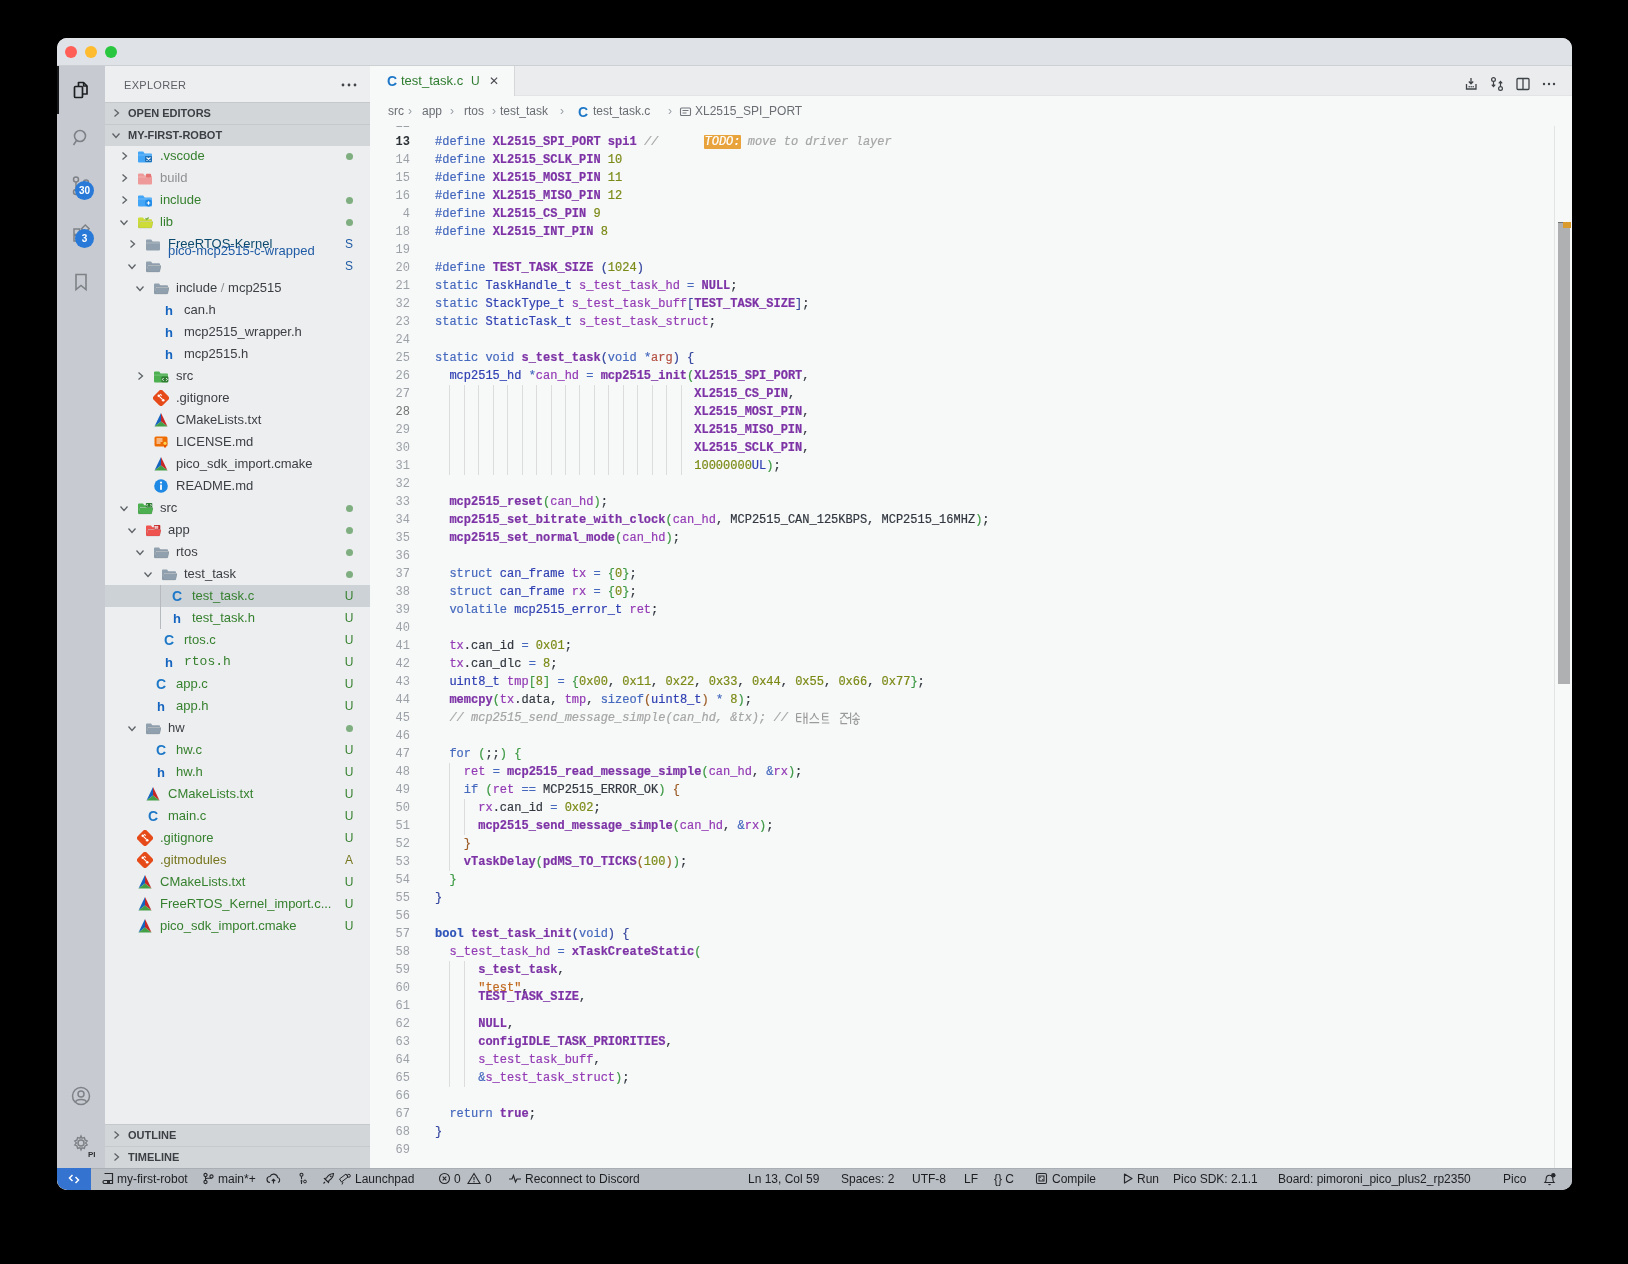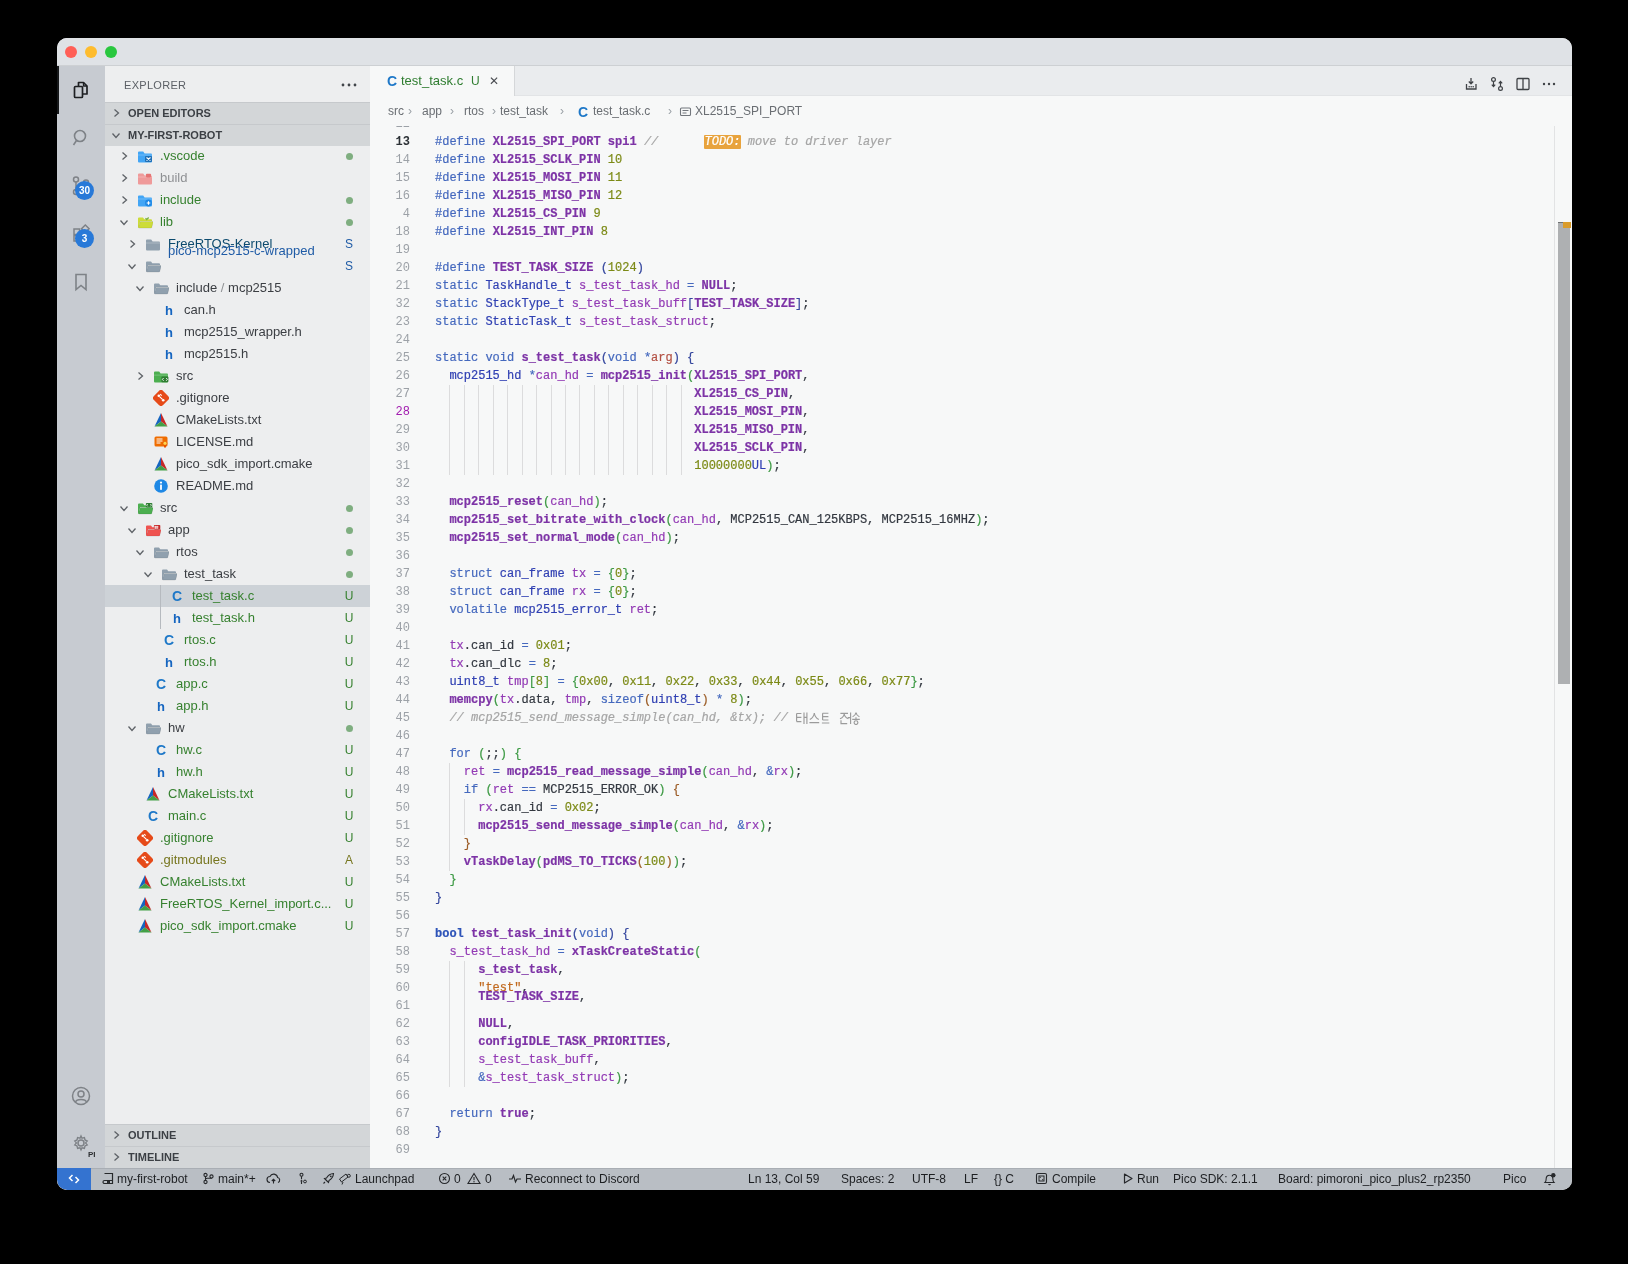--- a/index.html
+++ b/index.html
@@ -350,21 +350,21 @@
         <text x="8" y="13" font-family="Liberation Sans" font-size="14" font-weight="bold" fill="#1e78c8" text-anchor="middle">C</text>
       </svg>
     </div>
     <div class="abs" style="left:127px;top:591px;height:22px;line-height:22px;font-size:13px;white-space:nowrap;color:#36812f;">rtos.c</div>
     <div class="abs" style="left:285px;top:591px;width:14px;height:22px;line-height:22px;font-size:12px;text-align:center;color:#36812f;">U</div>
     <div class="abs" style="left:104px;top:616px;width:16px;height:16px;">
       <svg width="16" height="16" viewBox="0 0 16 16">
         <text x="8" y="12.5" font-family="Liberation Sans" font-size="13" font-weight="bold" fill="#1565c0" text-anchor="middle">h</text>
       </svg>
     </div>
-    <div class="abs" style="left:127px;top:613px;height:22px;line-height:22px;font-size:13px;white-space:nowrap;color:#36812f;">rtos.h</div>
+    <div class="abs" style="left:127px;top:613px;height:22px;line-height:22px;font-size:13px;white-space:nowrap;color:#36812f;font-family:Liberation Mono, monospace;">rtos.h</div>
     <div class="abs" style="left:285px;top:613px;width:14px;height:22px;line-height:22px;font-size:12px;text-align:center;color:#36812f;">U</div>
     <div class="abs" style="left:96px;top:638px;width:16px;height:16px;">
       <svg width="16" height="16" viewBox="0 0 16 16">
         <text x="8" y="13" font-family="Liberation Sans" font-size="14" font-weight="bold" fill="#1e78c8" text-anchor="middle">C</text>
       </svg>
     </div>
     <div class="abs" style="left:119px;top:635px;height:22px;line-height:22px;font-size:13px;white-space:nowrap;color:#36812f;">app.c</div>
     <div class="abs" style="left:285px;top:635px;width:14px;height:22px;line-height:22px;font-size:12px;text-align:center;color:#36812f;">U</div>
     <div class="abs" style="left:96px;top:660px;width:16px;height:16px;">
       <svg width="16" height="16" viewBox="0 0 16 16">
@@ -587,21 +587,21 @@
       <div class="cl" style="top:169px;"><span class="k">static</span> <span class="t">StackType_t</span> <span class="v">s_test_task_buff</span><span class="b1">[</span><span class="f">TEST_TASK_SIZE</span><span class="b1">]</span>;</div>
       <div class="gut" style="top:187px;color:#9ca1a7;">23</div>
       <div class="cl" style="top:187px;"><span class="k">static</span> <span class="t">StaticTask_t</span> <span class="v">s_test_task_struct</span>;</div>
       <div class="gut" style="top:205px;color:#9ca1a7;">24</div>
       <div class="gut" style="top:223px;color:#9ca1a7;">25</div>
       <div class="cl" style="top:223px;"><span class="k">static</span> <span class="k">void</span> <span class="f">s_test_task</span><span class="b1">(</span><span class="k">void</span> <span class="o">*</span><span class="pr">arg</span><span class="b1">)</span> <span class="b1">{</span></div>
       <div class="gut" style="top:241px;color:#9ca1a7;">26</div>
       <div class="cl" style="top:241px;">  <span class="t">mcp2515_hd</span> <span class="o">*</span><span class="v">can_hd</span> <span class="o">=</span> <span class="f">mcp2515_init</span><span class="b2">(</span><span class="f">XL2515_SPI_PORT</span>,</div>
       <div class="gut" style="top:259px;color:#9ca1a7;">27</div>
       <div class="cl" style="top:259px;">                                    <span class="f">XL2515_CS_PIN</span>,</div>
-      <div class="gut" style="top:277px;color:#a21caf;">28</div>
+      <div class="gut" style="top:277px;color:#737373;">28</div>
       <div class="cl" style="top:277px;">                                    <span class="f">XL2515_MOSI_PIN</span>,</div>
       <div class="gut" style="top:295px;color:#9ca1a7;">29</div>
       <div class="cl" style="top:295px;">                                    <span class="f">XL2515_MISO_PIN</span>,</div>
       <div class="gut" style="top:313px;color:#9ca1a7;">30</div>
       <div class="cl" style="top:313px;">                                    <span class="f">XL2515_SCLK_PIN</span>,</div>
       <div class="gut" style="top:331px;color:#9ca1a7;">31</div>
       <div class="cl" style="top:331px;">                                    <span class="n">10000000</span><span class="t">UL</span><span class="b2">)</span>;</div>
       <div class="gut" style="top:349px;color:#9ca1a7;">32</div>
       <div class="gut" style="top:367px;color:#9ca1a7;">33</div>
       <div class="cl" style="top:367px;">  <span class="f">mcp2515_reset</span><span class="b2">(</span><span class="v">can_hd</span><span class="b2">)</span>;</div>

